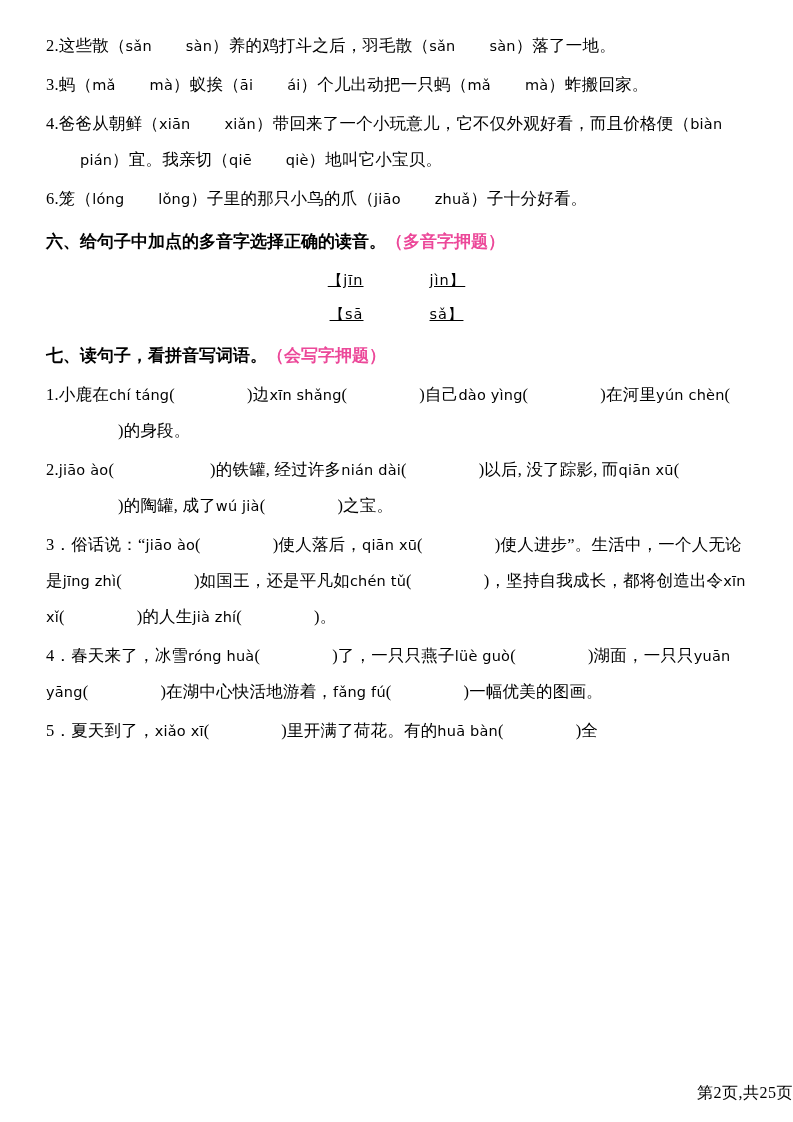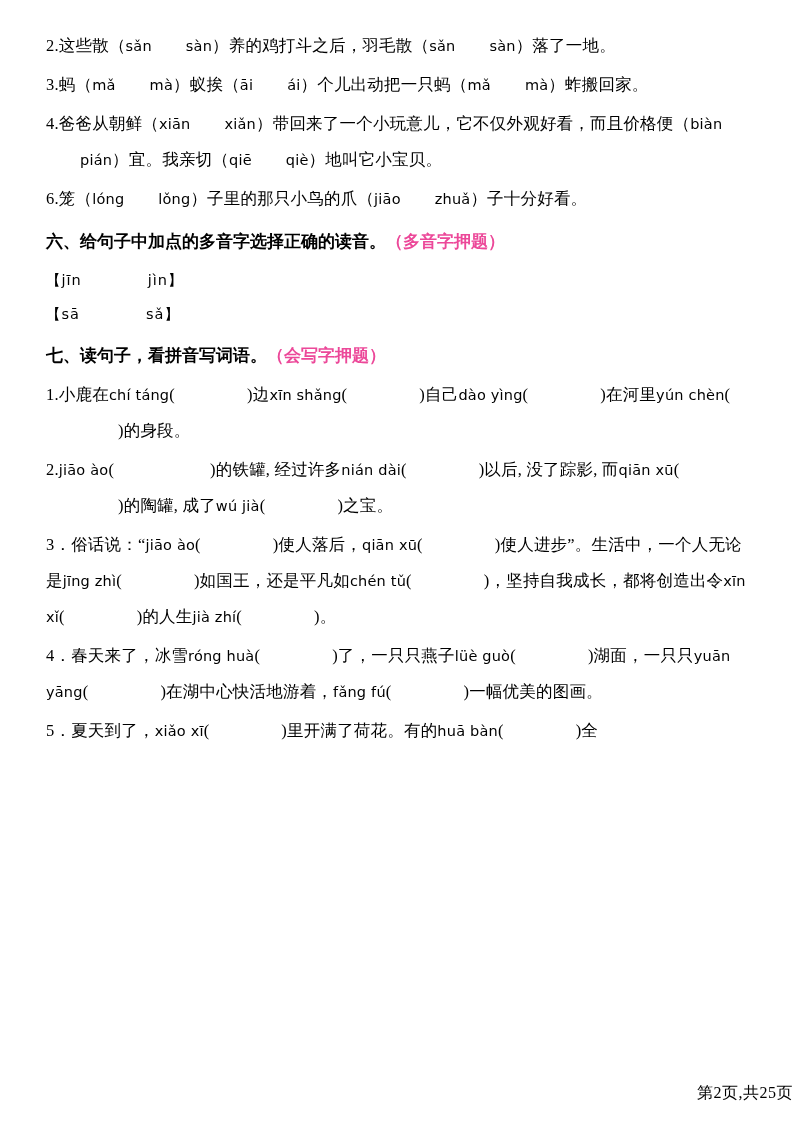--- a/index.html
+++ b/index.html
@@ -39,23 +39,25 @@
   }
   .red {
     color: #ec4899;
     font-weight: bold;
   }
   .pinyin {
     font-family: "DejaVu Sans", "Liberation Sans", sans-serif;
     font-size: 14.5px;
   }
   .bracket-line {
+    text-align: center;
     font-size: 16px;
     line-height: 34px;
     letter-spacing: 1px;
+    text-decoration: underline;
   }
   .gap-wide {
     display: inline-block;
     width: 66px;
   }
   .blank-s { display: inline-block; width: 34px; }
   .blank-m { display: inline-block; width: 72px; }
   .blank-l { display: inline-block; width: 96px; }
   .footer {
     position: absolute;

